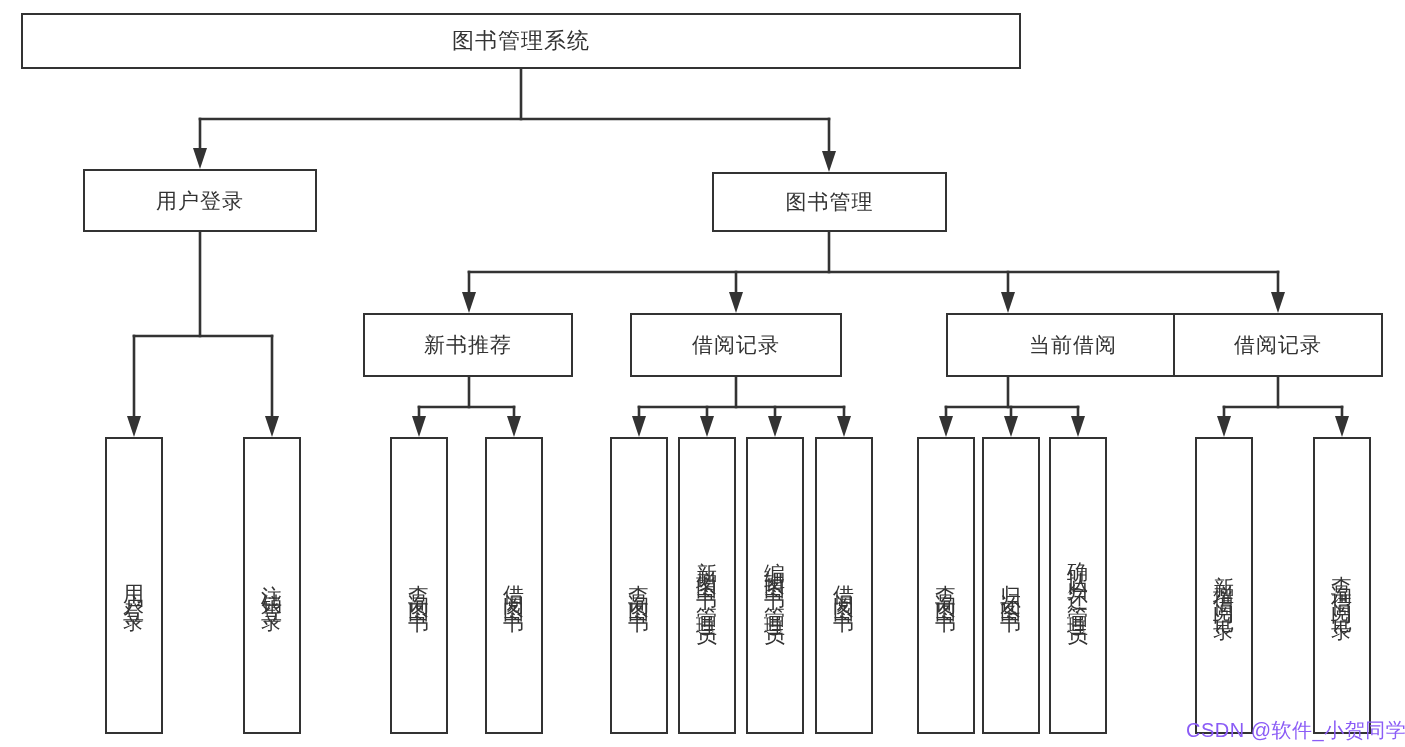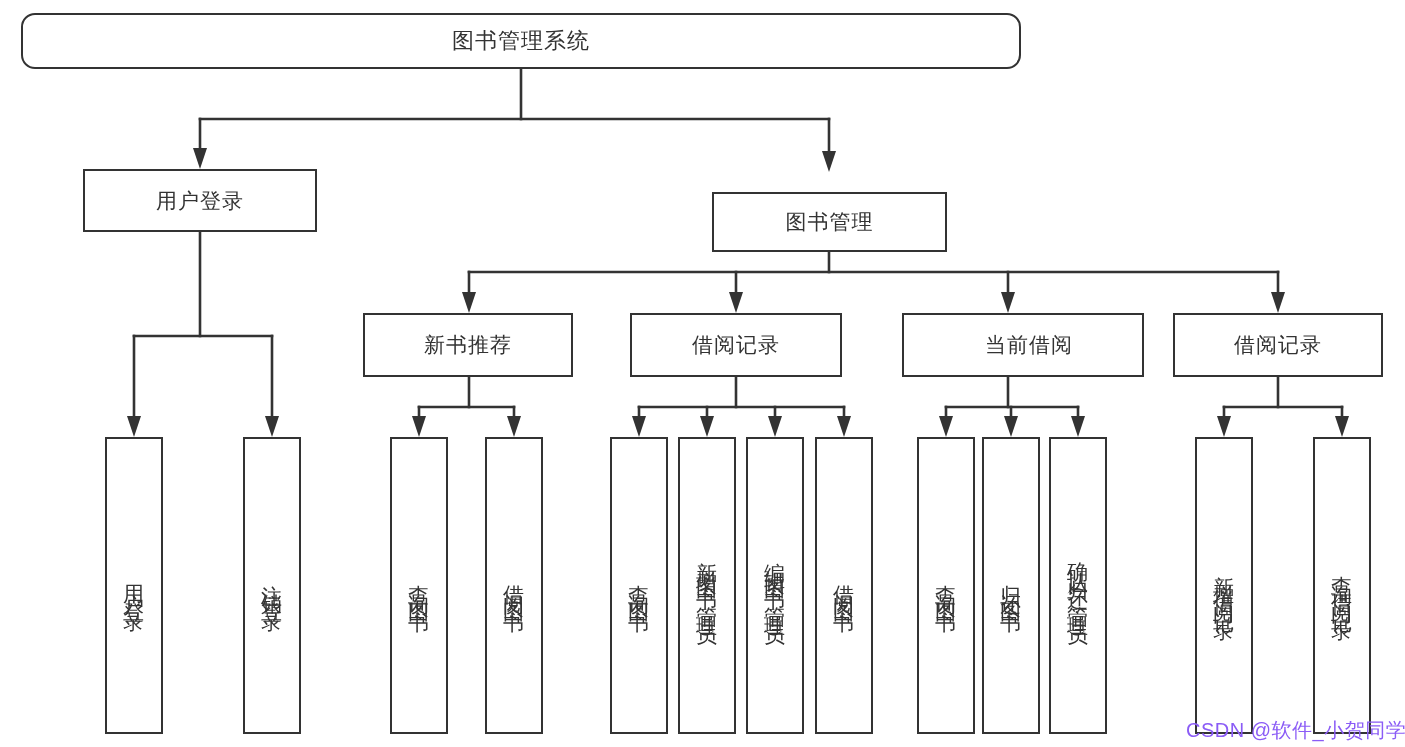--- a/index.html
+++ b/index.html
@@ -96,28 +96,28 @@
       <line x1="1078" y1="407" x2="1078" y2="423" stroke="#333333" stroke-width="2.6" stroke-linecap="square"></line>
       <polygon points="1071,416 1085,416 1078,437" fill="#333333"></polygon>
       <line x1="1278" y1="377" x2="1278" y2="407" stroke="#333333" stroke-width="2.6" stroke-linecap="square"></line>
       <line x1="1224" y1="407" x2="1342" y2="407" stroke="#333333" stroke-width="2.6" stroke-linecap="square"></line>
       <line x1="1224" y1="407" x2="1224" y2="423" stroke="#333333" stroke-width="2.6" stroke-linecap="square"></line>
       <polygon points="1217,416 1231,416 1224,437" fill="#333333"></polygon>
       <line x1="1342" y1="407" x2="1342" y2="423" stroke="#333333" stroke-width="2.6" stroke-linecap="square"></line>
       <polygon points="1335,416 1349,416 1342,437" fill="#333333"></polygon>
     </svg>
 
-  <div class="node hnode root" style="left:21px;top:13px;width:1000px;height:56px;border-radius:14px;">图书管理系统</div>
+  <div class="node hnode root" style="left:21px;top:13px;width:1000px;height:56px;">图书管理系统</div>
 
   <div class="node hnode" style="left:83px;top:169px;width:234px;height:63px;">用户登录</div>
-  <div class="node hnode" style="left:712px;top:172px;width:235px;height:60px;margin-top:20px;">图书管理</div>
+  <div class="node hnode" style="left:712px;top:172px;width:235px;height:60px;">图书管理</div>
 
   <div class="node hnode" style="left:363px;top:313px;width:210px;height:64px;">新书推荐</div>
   <div class="node hnode" style="left:630px;top:313px;width:212px;height:64px;">借阅记录</div>
-  <div class="node hnode" style="left:902px;top:313px;width:242px;height:64px;padding-left:12px;">当前借阅</div>
+  <div class="node hnode" style="left:946px;top:313px;width:242px;height:64px;padding-left:12px;">当前借阅</div>
   <div class="node hnode" style="left:1173px;top:313px;width:210px;height:64px;">借阅记录</div>
 
   <div class="node vnode" style="left:105px;top:437px;width:58px;height:297px;">用户登录</div>
   <div class="node vnode" style="left:243px;top:437px;width:58px;height:297px;">注销登录</div>
 
   <div class="node vnode" style="left:390px;top:437px;width:58px;height:297px;">查询图书</div>
   <div class="node vnode" style="left:485px;top:437px;width:58px;height:297px;">借阅图书</div>
 
   <div class="node vnode" style="left:610px;top:437px;width:58px;height:297px;">查询图书</div>
   <div class="node vnode" style="left:678px;top:437px;width:58px;height:297px;">新增图书（管理员）</div>

